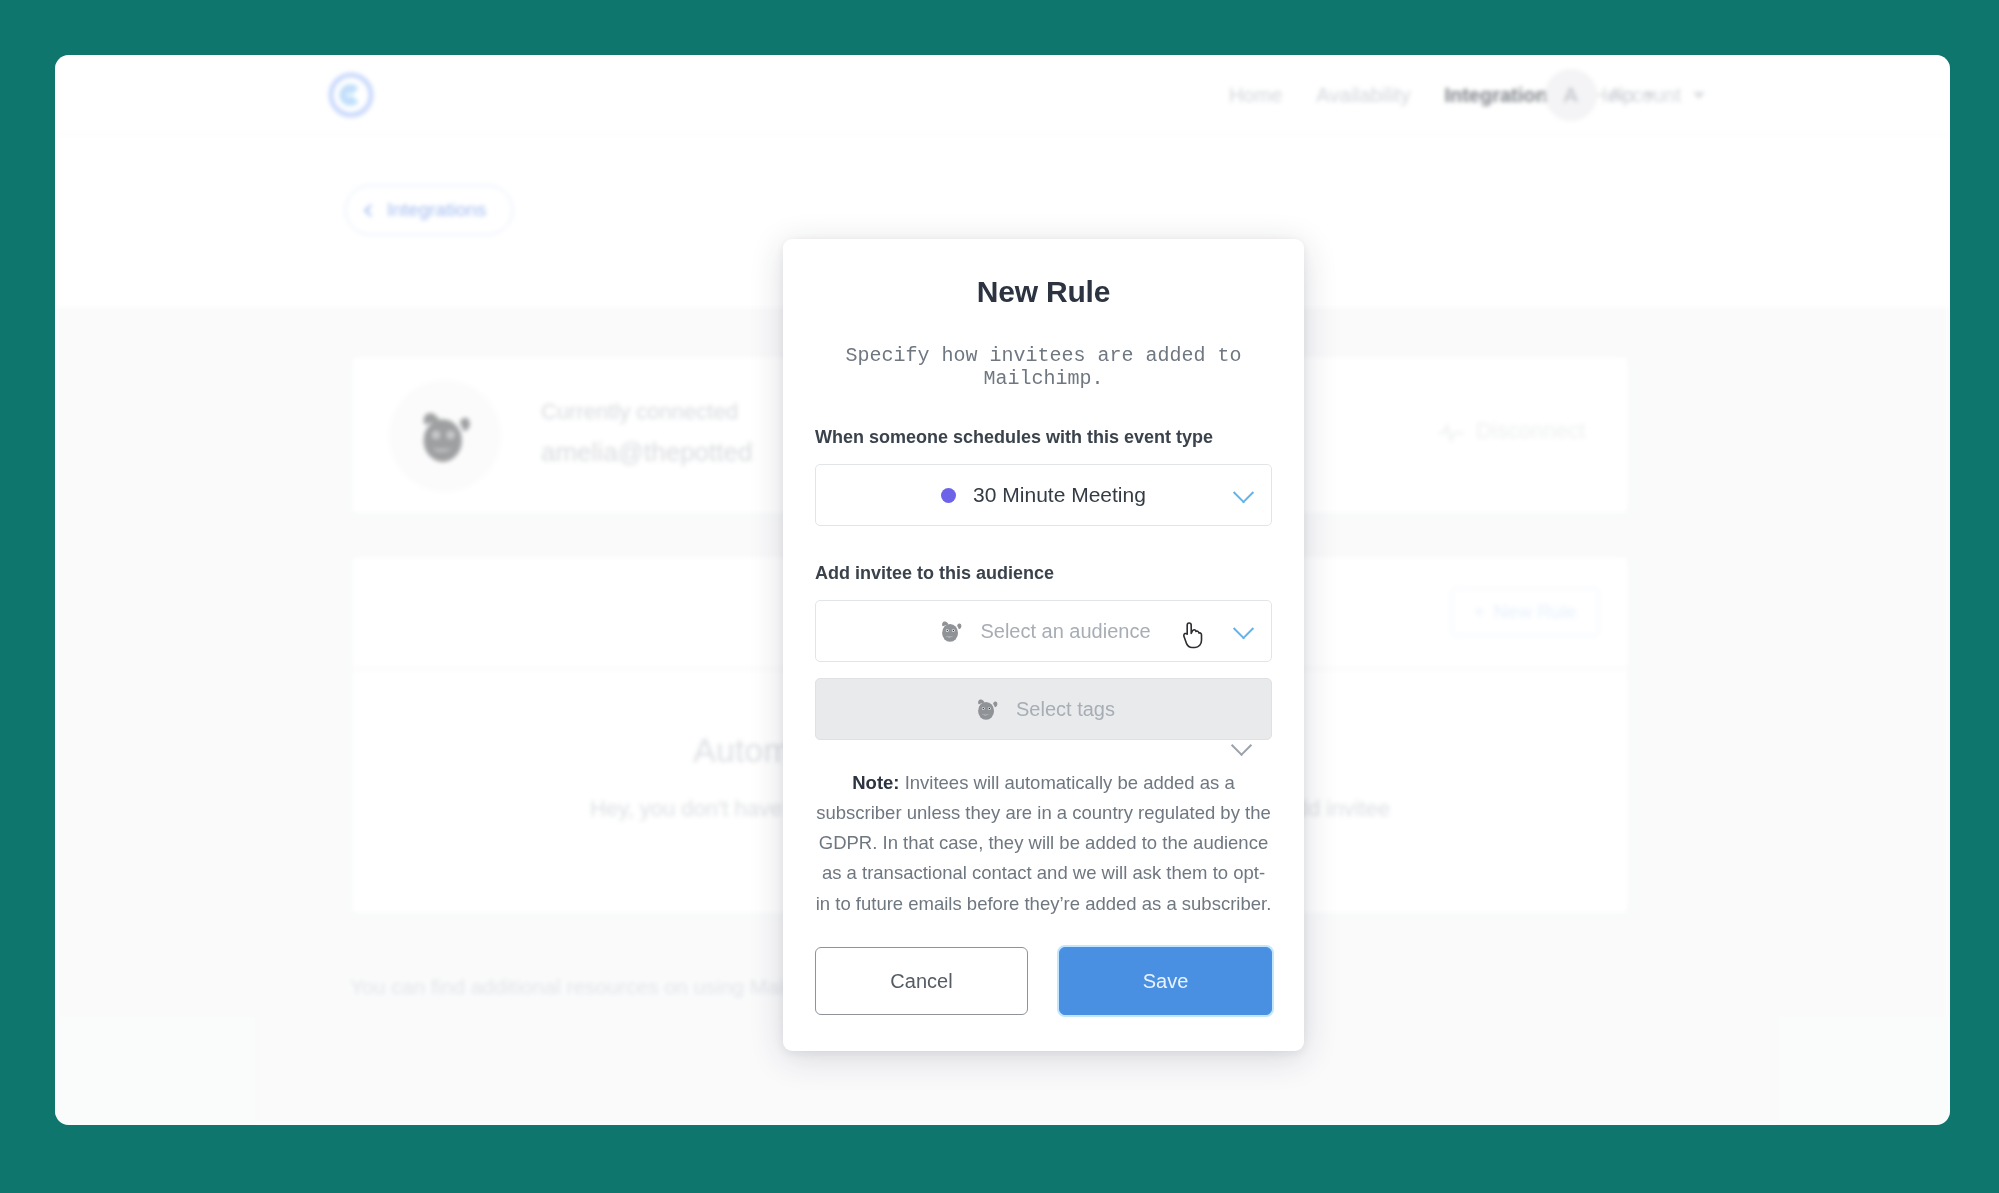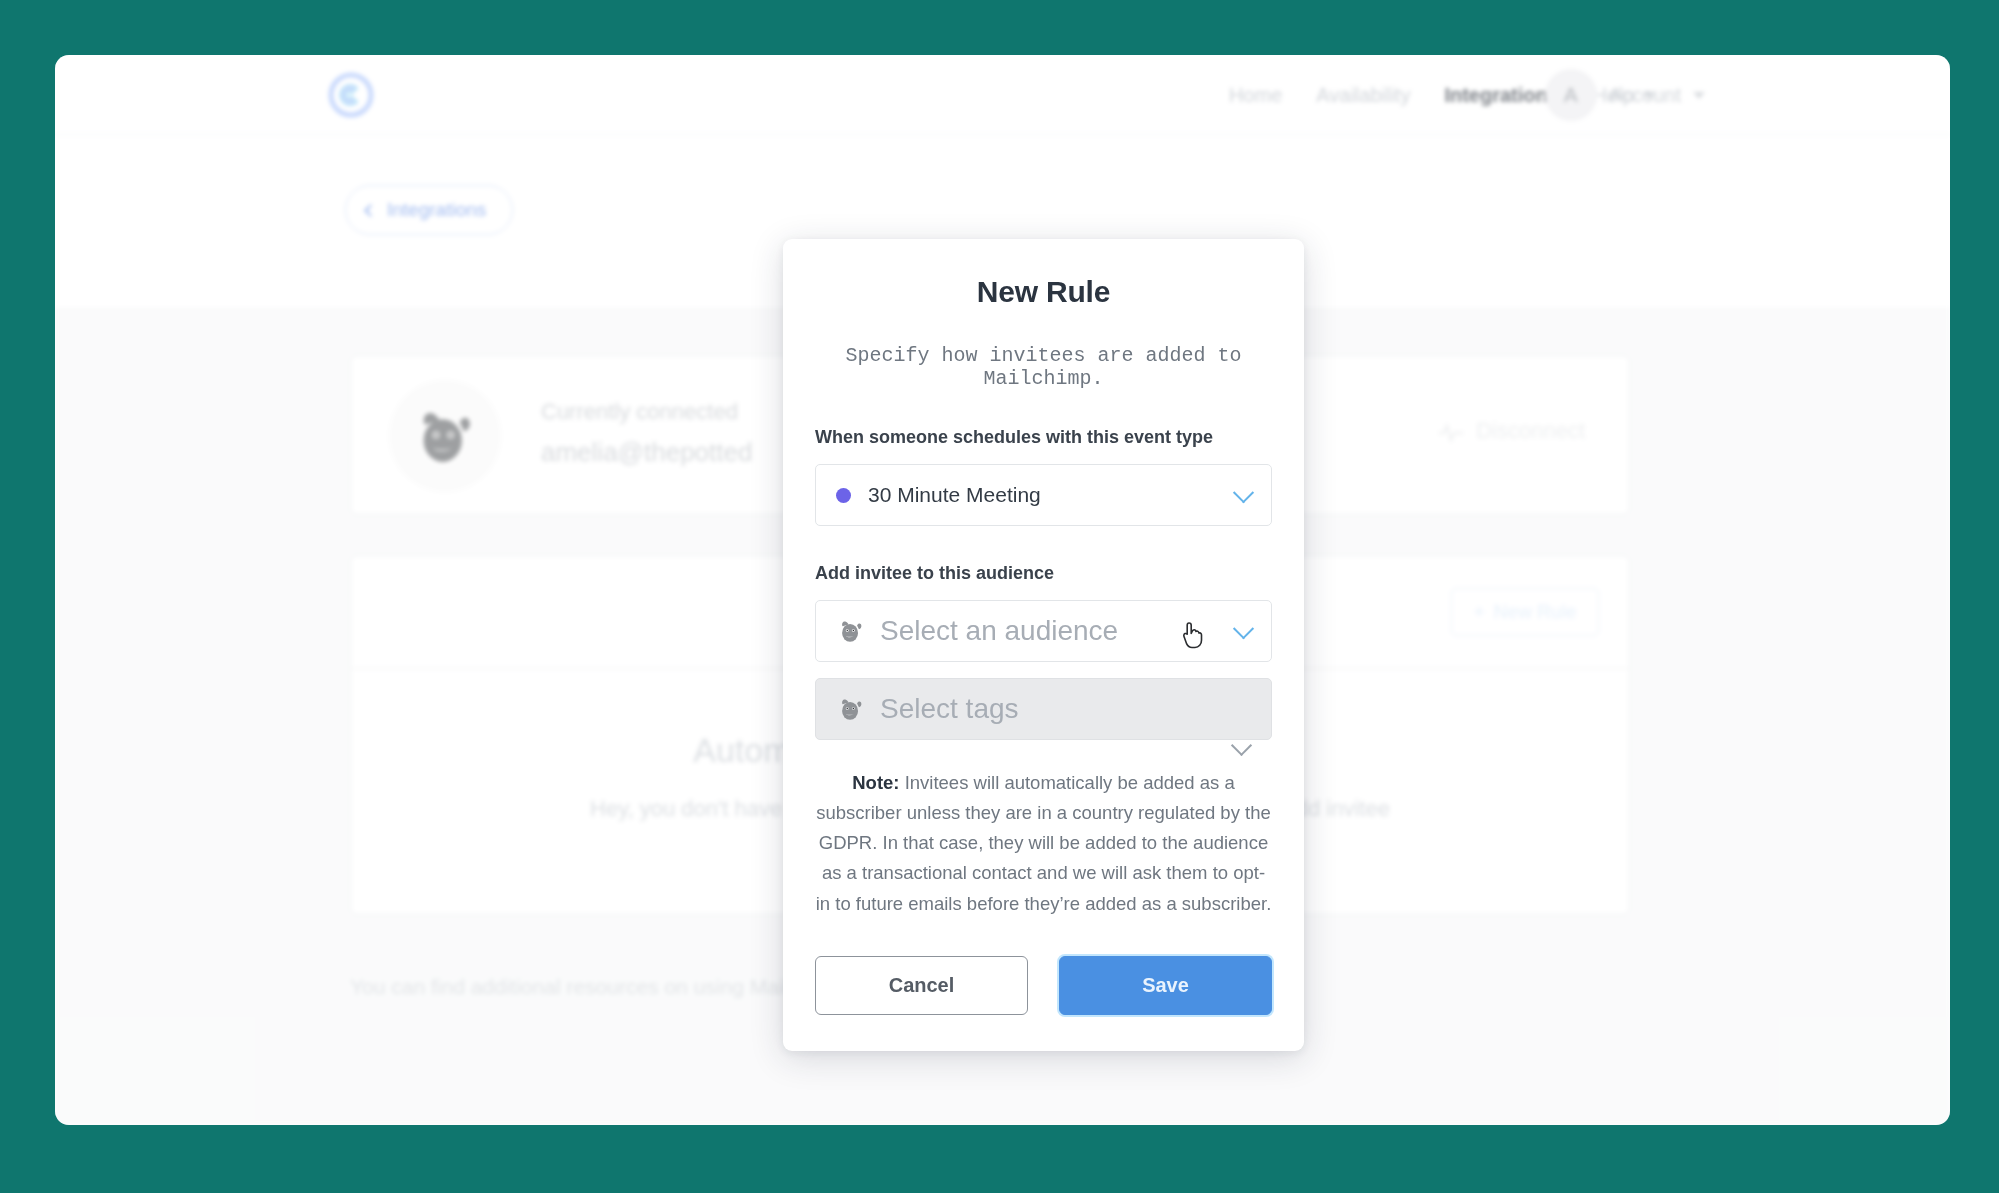--- a/index.html
+++ b/index.html
@@ -235,32 +235,33 @@
   .select-box {
     margin-top: 16px;
     height: 62px;
     border: 1px solid #e2e5e8;
     border-radius: 5px;
     background: #ffffff;
     display: flex;
     align-items: center;
     padding: 0 20px;
     position: relative;
+    justify-content: center;
   }
   .select-box.disabled { background: #e9eaec; border-color: #dfe1e4; }
   .dot {
     width: 15px; height: 15px;
     border-radius: 50%;
     background: #6c63e8;
     margin-right: 17px;
     flex: 0 0 auto;
   }
   .mc-mini { width: 30px; height: 30px; margin-right: 14px; flex: 0 0 auto; }
   .select-value { font-size: 21px; color: #333b45; }
-  .select-placeholder { font-size: 28px; color: #a7adb5; }
+  .select-placeholder { font-size: 20px; color: #a7adb5; }
   .chev-down {
     position: absolute;
     right: 20px; top: 50%;
     width: 15px; height: 15px;
     border-right: 2.6px solid #63b3ea;
     border-bottom: 2.6px solid #63b3ea;
     transform: translateY(-65%) rotate(45deg);
   }
   .chev-down.below {
     top: auto;
@@ -283,27 +284,26 @@
   .note b { color: #2b3440; font-weight: 700; }
 
   .modal-actions {
     position: absolute;
     left: 32px; right: 32px;
     bottom: 36px;
     display: flex;
     gap: 31px;
   }
   .btn {
-    height: 59px;
+    height: 68px;
     flex: 1;
     border-radius: 6px;
     font-size: 20px;
     display: flex; align-items: center; justify-content: center;
     cursor: pointer;
-    font-weight: bold;
   }
   .btn-cancel {
     background: #ffffff;
     border: 1px solid #8d939b;
     color: #555c65;
   }
   .btn-save {
     background: #4a90e2;
     border: 1px solid #4a90e2;
     color: #eaf3fd;

